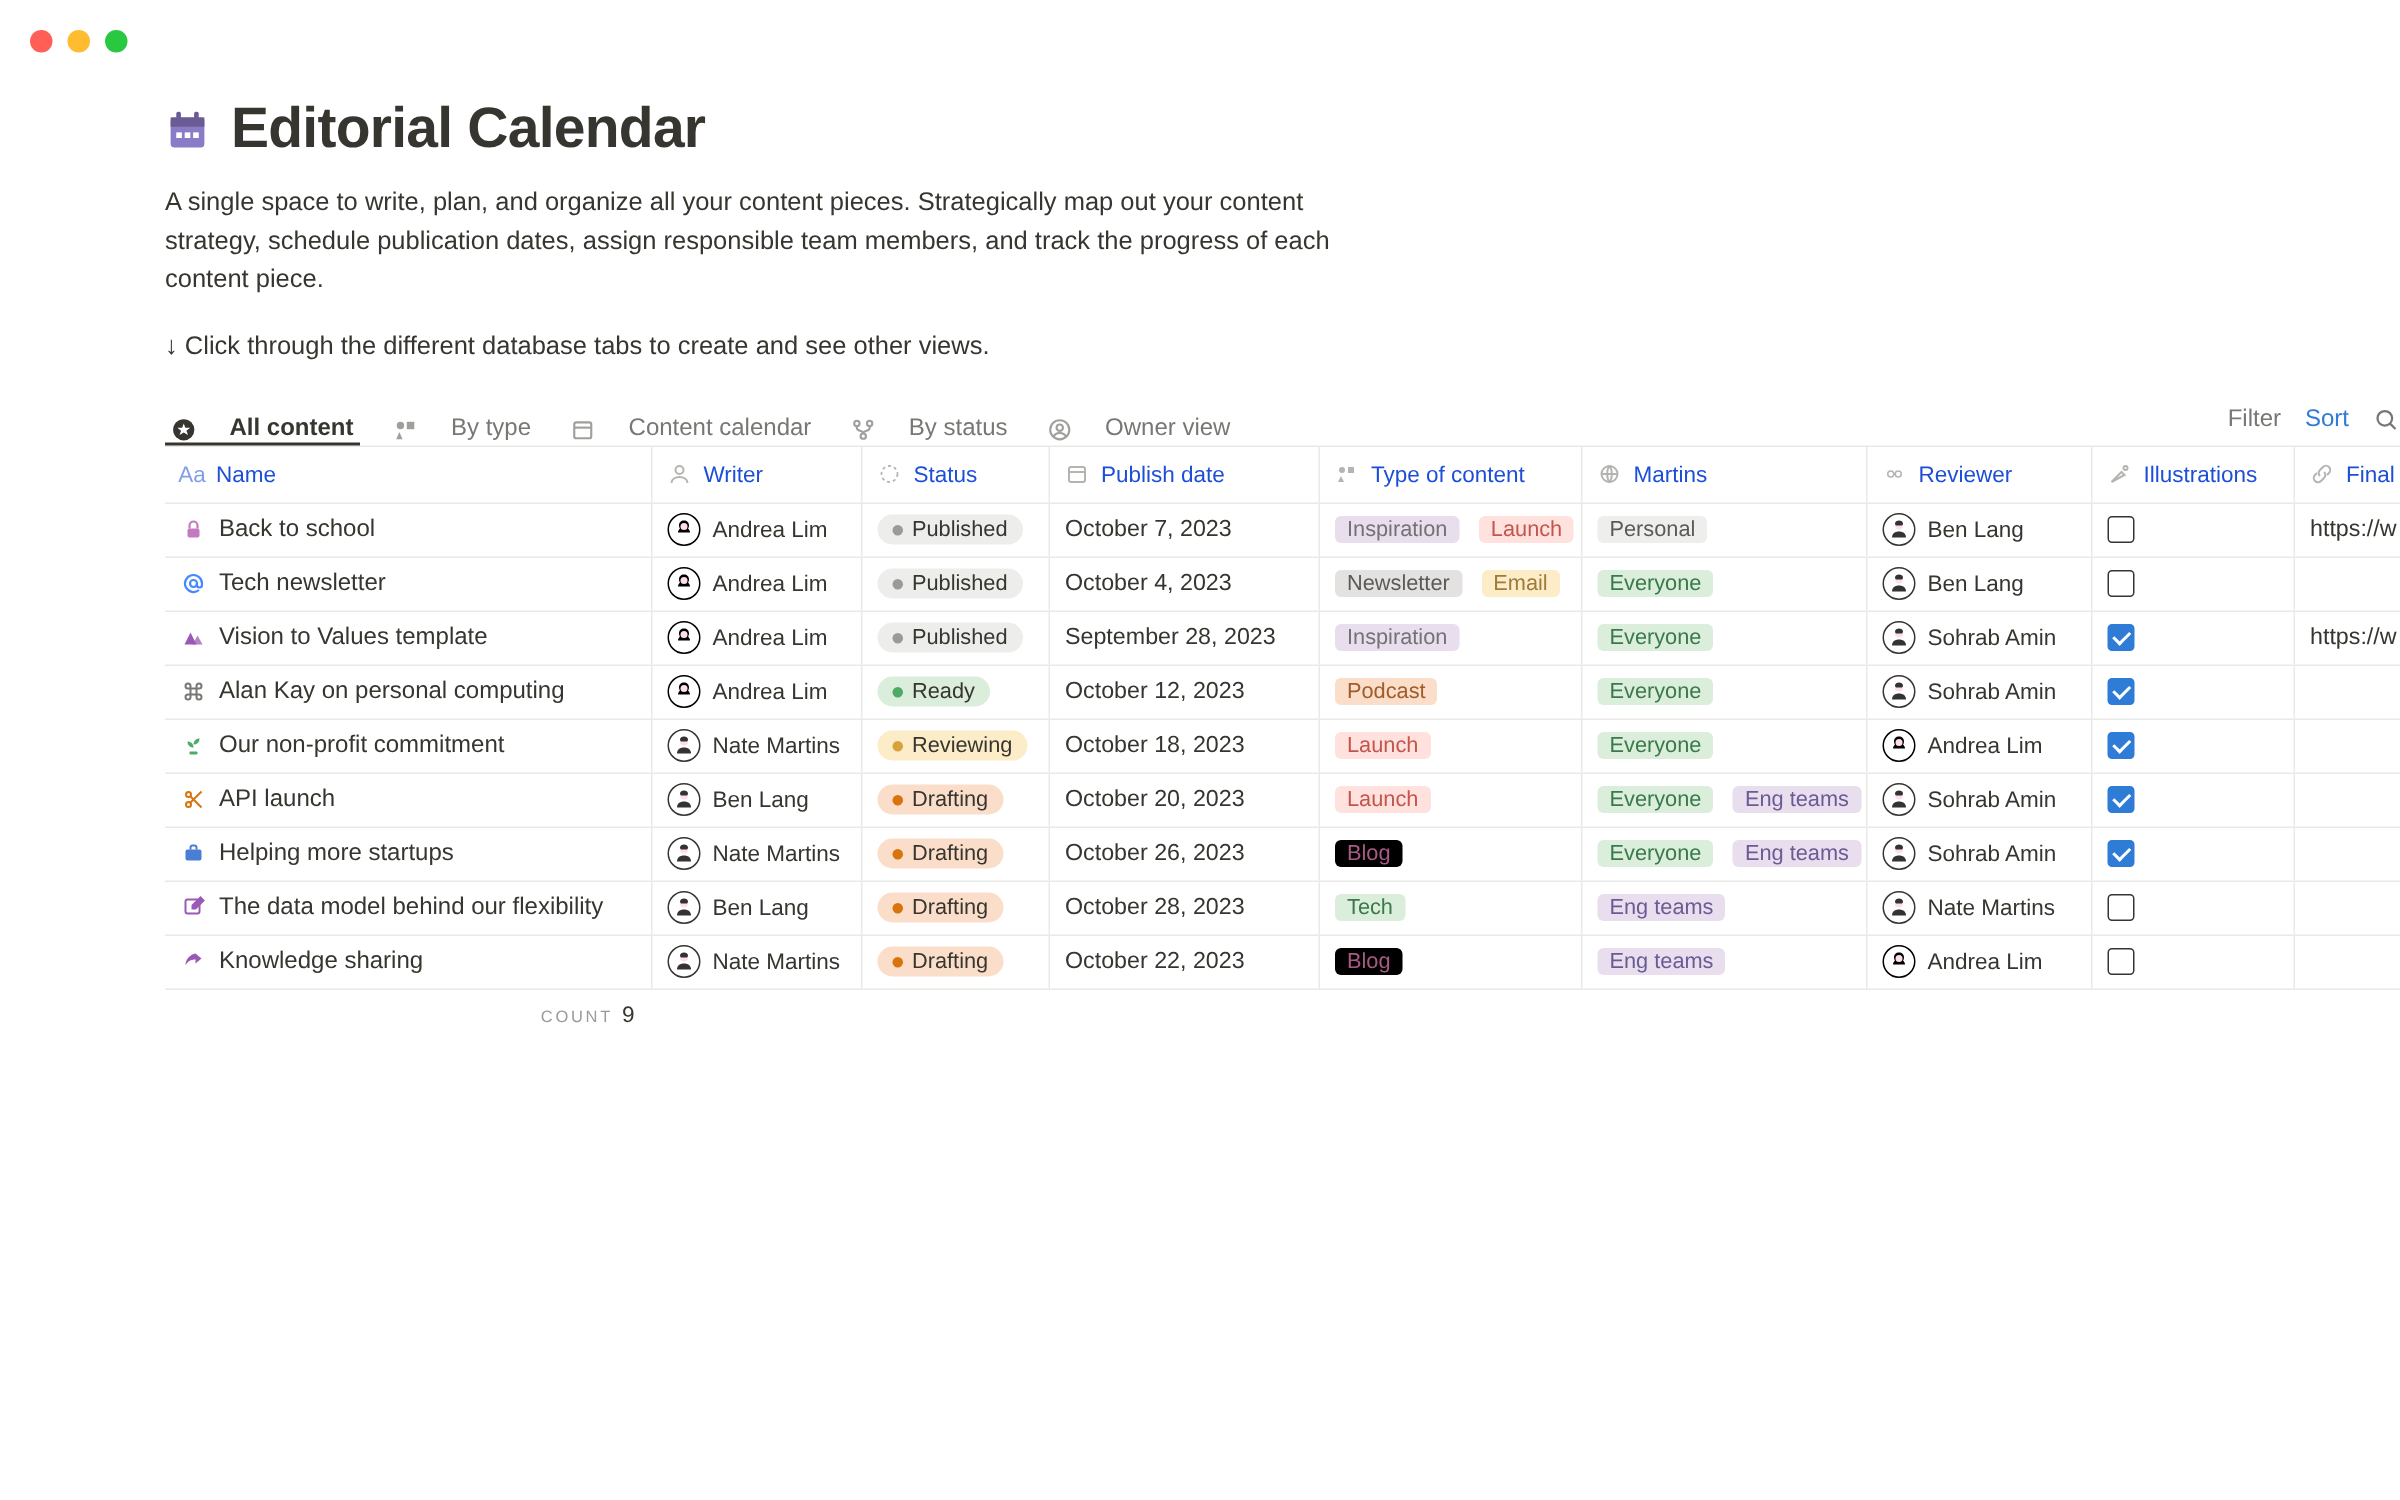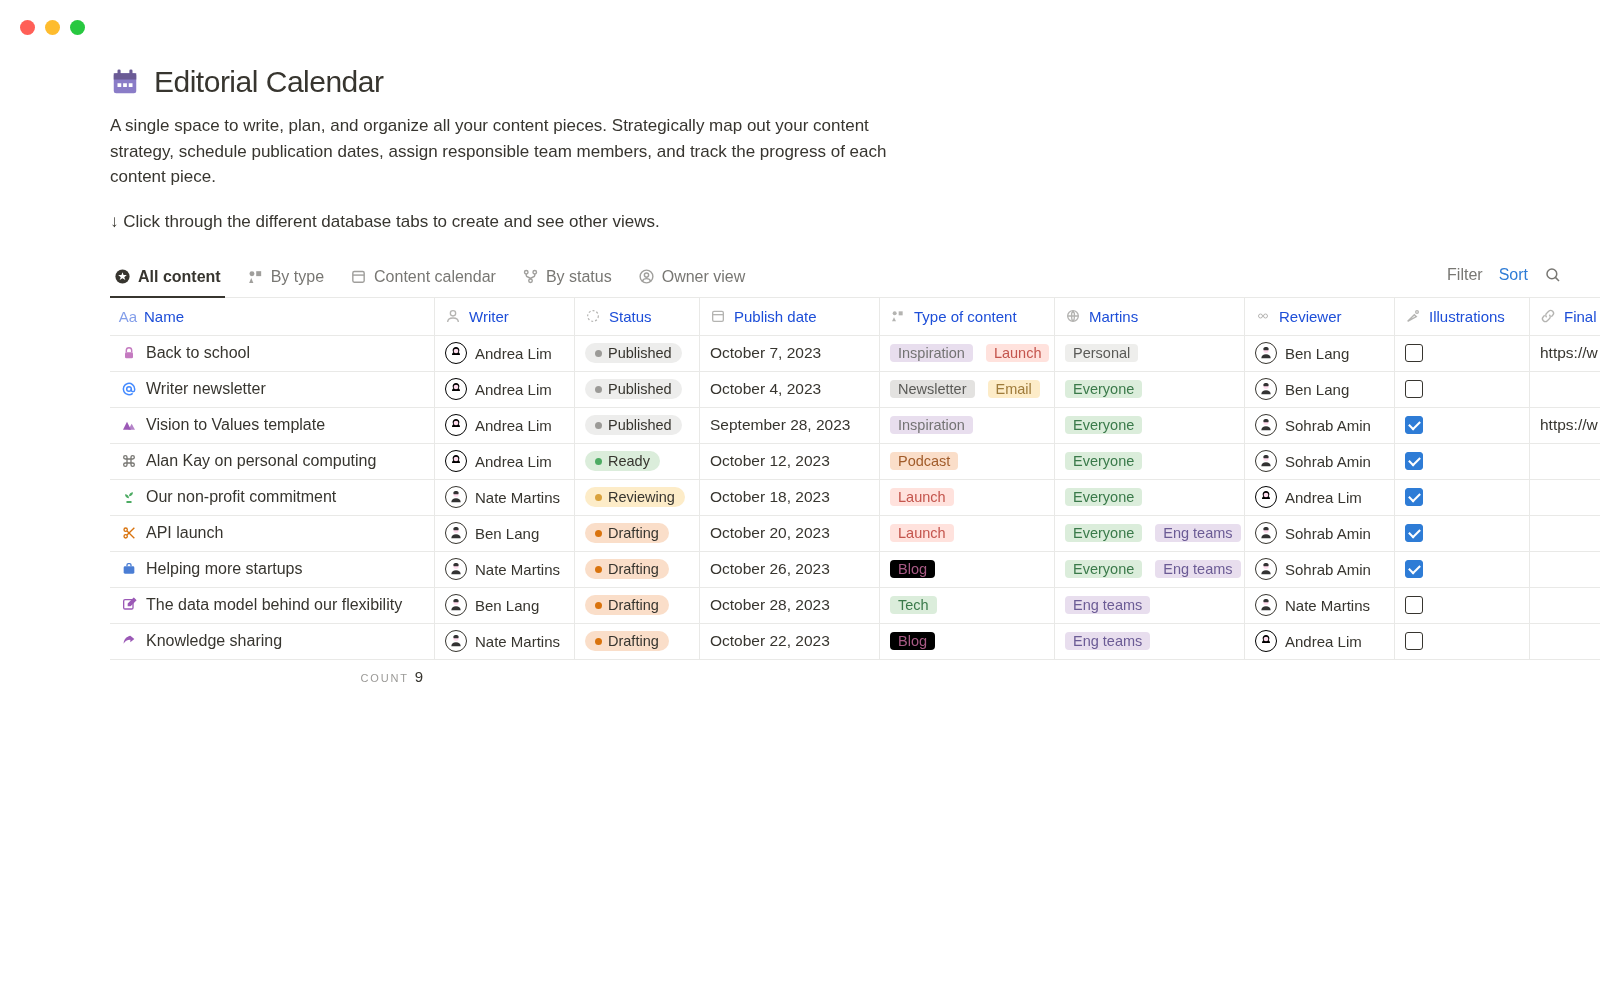--- a/index.html
+++ b/index.html
@@ -7,32 +7,32 @@
   
   .traffic{position:absolute;top:20px;left:20px;display:flex;gap:10px;}
   .dot{width:15px;height:15px;border-radius:50%;}
   .dot.red{background:#ff5f57;}
   .dot.yellow{background:#febc2e;}
   .dot.green{background:#28c840;}
   
   .page{position:absolute;top:65px;left:110px;right:0;}
   .hdr{display:flex;align-items:center;gap:14px;}
   .hdr .cal-ico{width:30px;height:30px;display:flex;align-items:center;justify-content:center;}
-  .hdr h1{font-size:30px;font-weight:400;letter-spacing:-.5px;}
+  .hdr h1{font-size:38px;font-weight:700;letter-spacing:-.5px;}
   .desc{margin-top:14px;font-size:17px;line-height:1.5;color:#37352f;max-width:820px;}
   .hint{margin-top:22px;font-size:17px;}
   
   .tabs-row{display:flex;align-items:center;margin-top:30px;border-bottom:1px solid #e9e9e7;}
   .tabs{display:flex;gap:18px;}
-  .tab{display:flex;align-items:flex-start;gap:7px;padding:6px 4px 10px;font-size:16px;color:#787773;cursor:pointer;border-bottom:2px solid transparent;margin-bottom:-1px;}
+  .tab{display:flex;align-items:flex-end;gap:22px;padding:6px 4px 0;font-size:16px;color:#787773;cursor:pointer;border-bottom:2px solid transparent;margin-bottom:-1px;}
   .tab.active{color:#37352f;font-weight:600;border-bottom-color:#37352f;}
   .tab .tico{width:17px;height:17px;display:flex;align-items:center;justify-content:center;opacity:.7;}
   .tab.active .tico{opacity:1;}
   .spacer{flex:1;}
-  .tools{display:flex;align-items:center;gap:16px;padding-right:38px;padding-bottom:8px;}
+  .tools{display:flex;align-items:center;gap:16px;padding-bottom:8px;}
   .tool{font-size:16px;color:#787773;cursor:pointer;}
   .tool.sort{color:#2e7cd6;}
   .tool.srch{display:flex;align-items:center;}
   
   .tbl{display:flex;flex-direction:column;}
   .trow{display:flex;border-bottom:1px solid #e9e9e7;min-height:36px;align-items:stretch;}
   .trow.head{color:#1d4ed8;font-size:15px;}
   .trow.head .cell{padding-top:10px;padding-bottom:10px;}
   .cell{border-right:1px solid #e9e9e7;padding:5px 10px;display:flex;align-items:center;gap:8px;overflow:hidden;white-space:nowrap;}
   .cell:last-child{border-right:none;}
@@ -307,21 +307,21 @@
         </div>
       </div>
       <div class="trow">
         <div class="cell c-name">
           <span class="row-ico" style="color:#448aff">
             <svg viewBox="0 0 24 24" width="16" height="16" fill="none" stroke="currentColor" stroke-width="2.2">
               <circle cx="12" cy="12" r="3.5"></circle>
               <path d="M15.5 12v1.5a2.5 2.5 0 0 0 5 0V12a8.5 8.5 0 1 0-3 6.5"></path>
             </svg>
           </span>
-          <span class="name-txt">Writer newsletter</span>
+          <span class="name-txt">Tech newsletter</span>
         </div>
         <div class="cell c-writer">
           <div class="person">
             <span class="avatar f">
               <svg viewBox="0 0 24 24">
                 <path d="M12 3c-3 0-5 2-5 5 0 2 1 3 1 3-1 1-2 2-2 4h12c0-2-1-3-2-4 0 0 1-1 1-3 0-3-2-5-5-5z" fill="#000"></path>
                 <circle cx="12" cy="9" r="3.5" fill="#fde"></circle>
               </svg>
             </span>
             <span>Andrea Lim</span>

